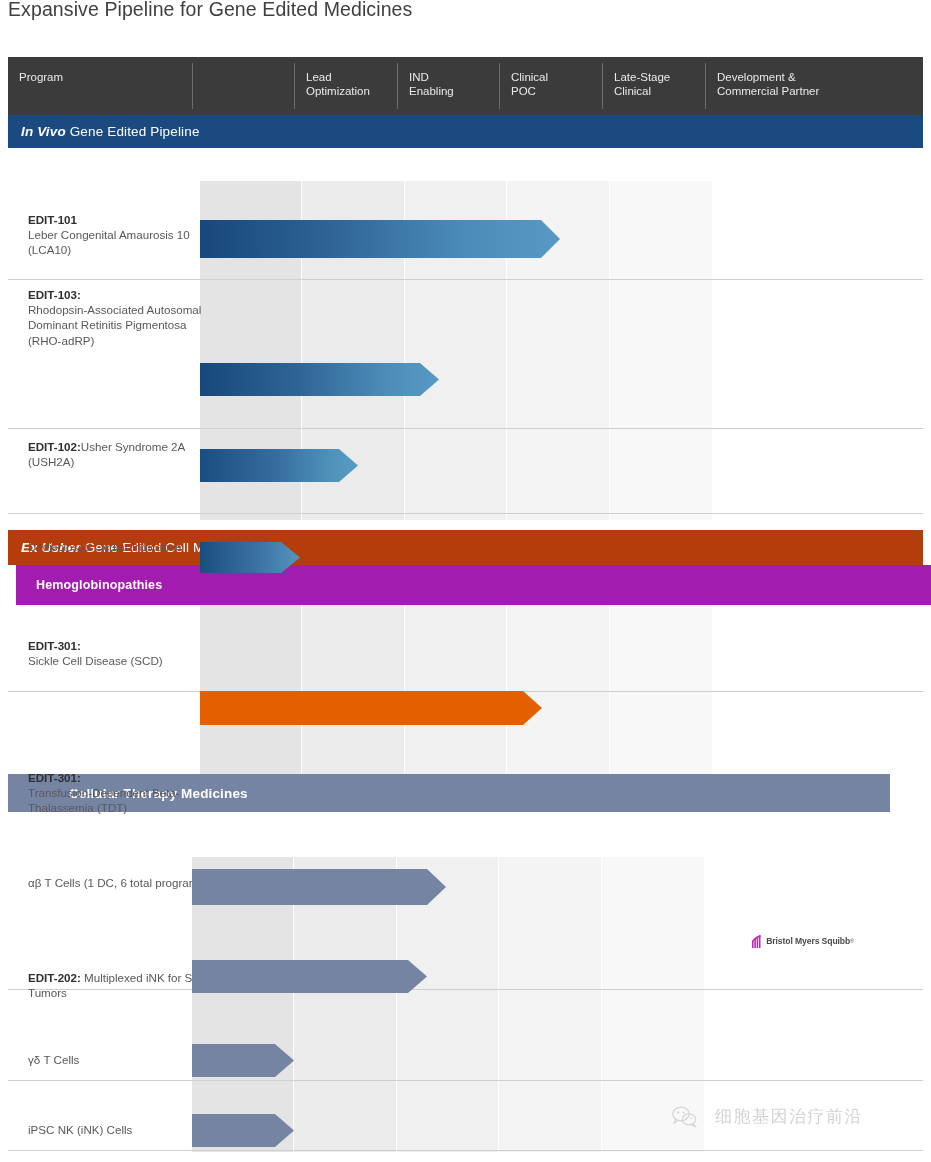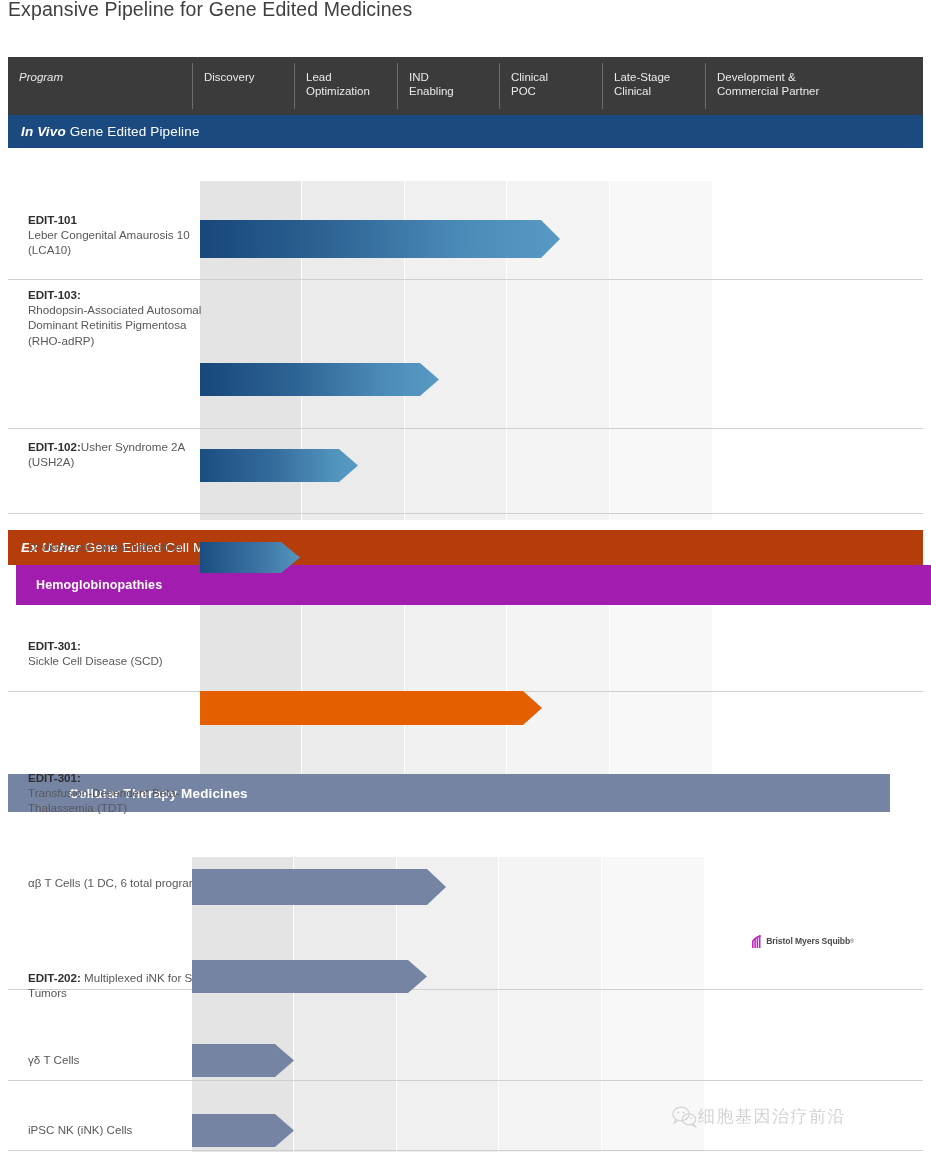--- a/index.html
+++ b/index.html
@@ -128,44 +128,43 @@
     line-height: 1;
     font-weight: 400;
   }
 
   
   #watermark {
     position: absolute;
     left: 672px; top: 1105px;
     display: flex;
     align-items: center;
-    gap: 0;
+    gap: 17px;
     opacity: 0.38;
     z-index: 8;
   }
   #watermark .wm-text {
     font-size: 17px;
     color: #8a8a8a;
     letter-spacing: 1.5px;
     font-family: "DejaVu Sans", sans-serif;
   }
 </style>
 </head>
 <body>
 
 <div id="page">
 
   <div id="page-title">Expansive Pipeline for Gene Edited Medicines</div>
 
   <div id="chart">
 
     <div id="header-row">
-      <div class="hdr-cell" style="left:0;width:184px;font-style:italic;">Program</div>
+      <div class="hdr-cell" style="left:0;width:184px;">Program</div>
       <div class="hdr-div" style="left:184px;"></div>
-      <div class="hdr-cell" style="left:185px;width:101px;">Discovery</div>
       <div class="hdr-div" style="left:286px;"></div>
       <div class="hdr-cell" style="left:287px;width:102px;white-space:pre-line;">Lead
 Optimization</div>
       <div class="hdr-div" style="left:389px;"></div>
       <div class="hdr-cell" style="left:390px;width:101px;white-space:pre-line;">IND
 Enabling</div>
       <div class="hdr-div" style="left:491px;"></div>
       <div class="hdr-cell" style="left:492px;width:102px;white-space:pre-line;">Clinical
 POC</div>
       <div class="hdr-div" style="left:594px;"></div>

